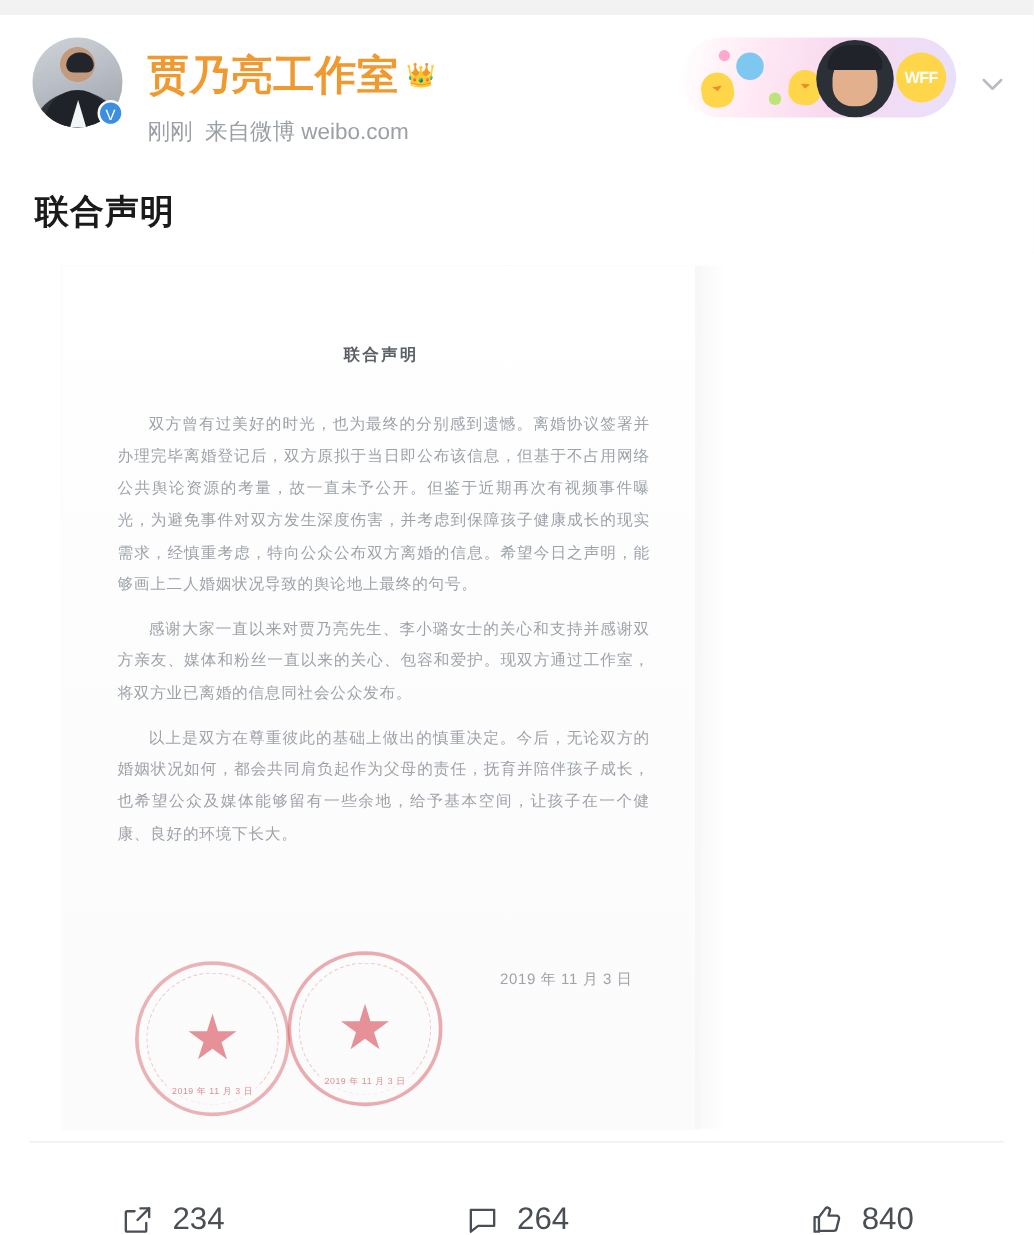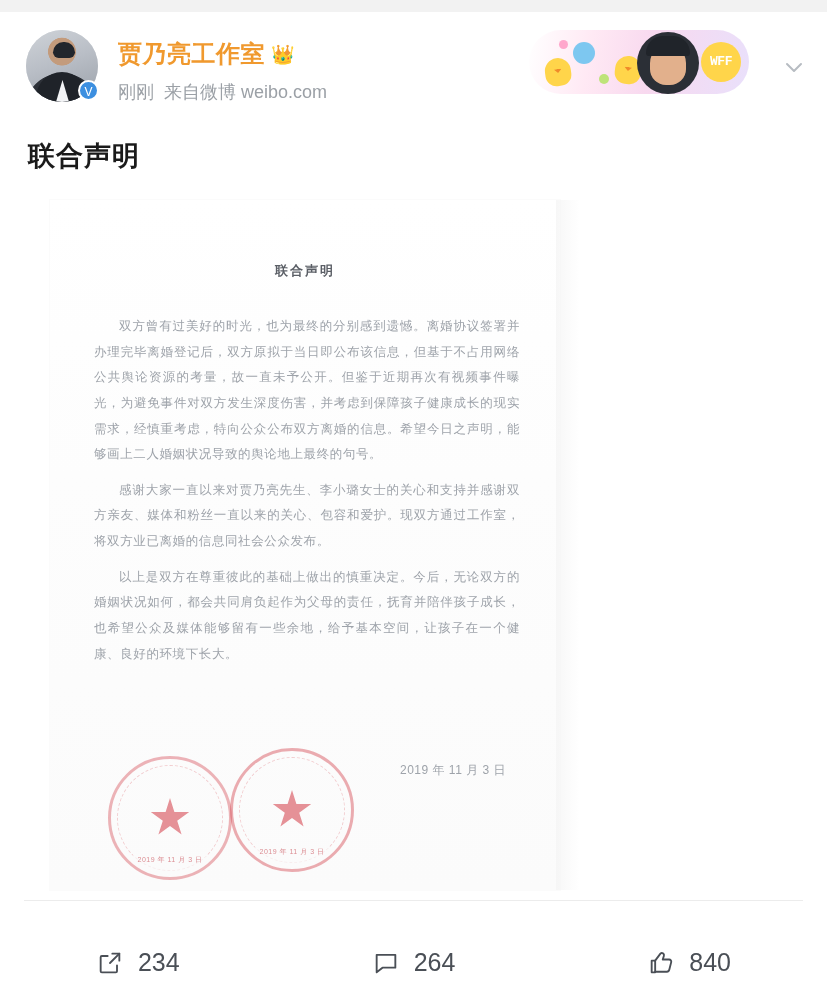--- a/index.html
+++ b/index.html
@@ -108,21 +108,21 @@
     flex: 1 1 auto;
     min-width: 0;
   }
   .name-row {
     display: flex;
     align-items: center;
     gap: 6px;
   }
   .username {
     color: #f0992e;
-    font-size: 24px;
+    font-size: 33px;
     font-weight: bold;
     letter-spacing: 0.5px;
   }
   .crown-icon {
     font-size: 19px;
     line-height: 1;
   }
   .meta-row {
     margin-top: 10px;
     font-size: 18px;
@@ -133,28 +133,27 @@
   }
   .meta-source {
     color: #9ba0a6;
   }
   .meta-source .link {
     color: #9ba0a6;
   }
   
   .promo {
     position: absolute;
-    right: 78px;
+    right: 62px;
     top: 18px;
     width: 220px;
     height: 64px;
     border-radius: 34px;
     background: linear-gradient(100deg, #ffffff 0%, #ffe9f4 28%, #f8d9ef 55%, #e9e0fb 100%);
     overflow: hidden;
-    font-family: Liberation Mono, monospace;
   }
   .promo .bubble {
     position: absolute;
     border-radius: 50%;
     opacity: 0.9;
   }
   .promo .b1 { width: 22px; height: 22px; background: #6fc3f0; left: 44px; top: 12px; }
   .promo .b2 { width: 13px; height: 13px; background: #ffd166; left: 18px; top: 34px; }
   .promo .b3 { width: 10px; height: 10px; background: #b7e36b; left: 70px; top: 44px; }
   .promo .b4 { width: 9px;  height: 9px;  background: #ff9ec7; left: 30px; top: 10px; }

